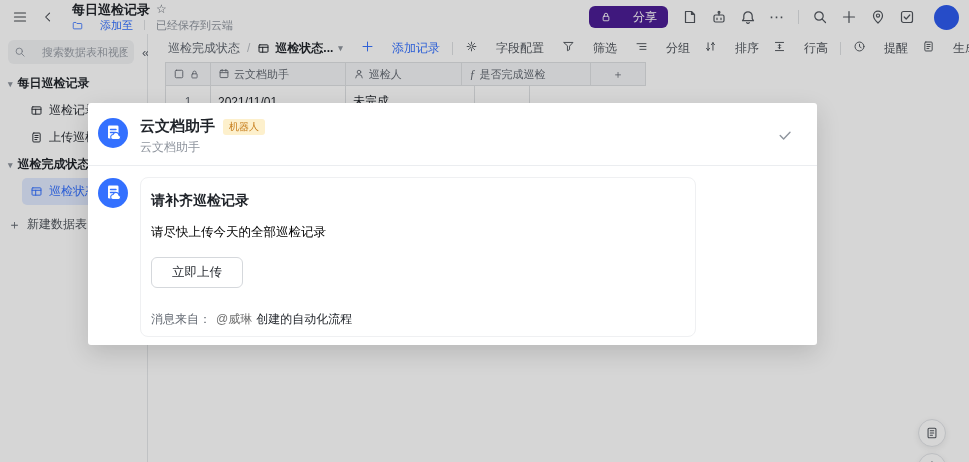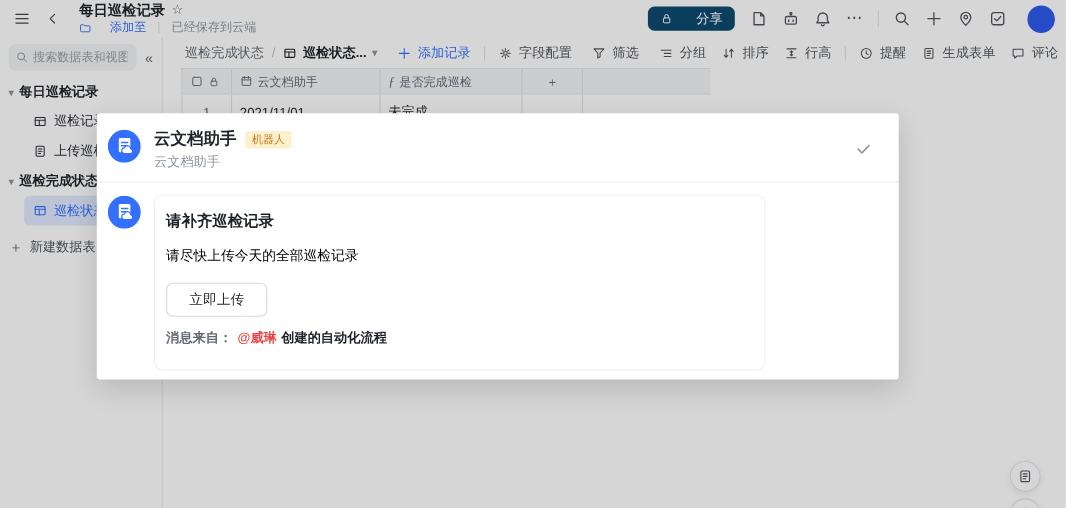--- a/index.html
+++ b/index.html
@@ -14,49 +14,49 @@
   .tb-icon { background:none; border:none; color:#42464d; padding:2px; margin-right:9px; cursor:pointer; display:flex; align-items:center; }
   .title-wrap { margin-left:6px; line-height:1.1; }
   .t-row1 { display:flex; align-items:center; gap:6px; }
   .doc-title { font-size:13px; font-weight:bold; color:#1f2329; }
   .star { font-size:12px; color:#646a73; cursor:pointer; }
   .t-row2 { display:flex; align-items:center; gap:4px; margin-top:2px; font-size:11px; }
   .addto { color:#3370ff; display:flex; align-items:center; gap:17px; cursor:pointer; }
   .vdiv-sm { width:1px; height:10px; background:#dee0e3; margin:0 7px; }
   .saved { color:#8f959e; }
   .flex1 { flex:1; }
-  .share-btn { background:#0c4a6e; color:#fff; border:none; border-radius:6px; font-size:12px; height:22px; padding:0 11px; display:flex; align-items:center; gap:21px; cursor:pointer; margin-right:14px; font-family:inherit; }
+  .share-btn { background:#4c1d95; color:#fff; border:none; border-radius:6px; font-size:12px; height:22px; padding:0 11px; display:flex; align-items:center; gap:21px; cursor:pointer; margin-right:14px; font-family:inherit; }
   .tb-right { display:flex; align-items:center; gap:13px; color:#51565d; }
   .tb-right .tbtn { background:none; border:none; color:#51565d; cursor:pointer; display:flex; align-items:center; }
   .more-glyph { font-size:15px; line-height:10px; letter-spacing:1px; }
   .vdiv { width:1px; height:14px; background:#dee0e3; }
   .user-avatar { width:25px; height:25px; border-radius:50%; background:#2e5bef; margin-left:6px; cursor:pointer; }
 
   
   .body { position:absolute; top:34px; left:0; right:0; bottom:0; display:flex; }
   .sidebar { width:148px; border-right:1px solid #e5e7ea; background:#fff; padding-top:6px; flex-shrink:0; }
   .search-row { display:flex; align-items:center; margin:0 6px 6px 8px; gap:6px; }
-  .search-box { flex:1; height:24px; background:#f2f3f5; border-radius:6px; display:flex; align-items:center; gap:4px; padding:0 6px; color:#8f959e; }
+  .search-box { flex:1; height:24px; background:#f2f3f5; border-radius:6px; display:flex; align-items:center; gap:16px; padding:0 6px; color:#8f959e; }
   .search-box input { border:none; background:transparent; outline:none; width:86px; font-size:11px; font-family:inherit; color:#1f2329; }
   .search-box input::placeholder { color:#9ba0a8; }
   .collapse { color:#646a73; font-size:13px; cursor:pointer; padding:0 2px; }
   .nav-group { height:27px; display:flex; align-items:center; gap:5px; padding-left:8px; font-size:12px; font-weight:bold; color:#1f2329; cursor:pointer; }
   .caret { font-size:9px; color:#8f959e; }
   .nav-item { height:27px; display:flex; align-items:center; gap:6px; padding-left:30px; font-size:12px; color:#2b2f36; cursor:pointer; }
   .nav-item.selected { background:#e1eaff; color:#3370ff; border-radius:5px; margin:0 4px 0 22px; padding-left:8px; }
   .nav-new { height:27px; display:flex; align-items:center; gap:6px; padding-left:8px; font-size:12px; color:#51565d; margin-top:6px; cursor:pointer; }
   .plus-glyph { font-size:13px; color:#646a73; }
 
   
   .main { flex:1; position:relative; background:#fff; }
   .toolbar { height:28px; display:flex; align-items:center; padding-left:20px; font-size:12px; color:#51565d; white-space:nowrap; }
   .crumb-parent { color:#646a73; cursor:pointer; }
   .crumb-sep { color:#bbbfc4; margin:0 7px; }
   .active-table { display:flex; align-items:center; gap:5px; color:#1f2329; font-weight:bold; cursor:pointer; }
-  .tb-item { display:flex; align-items:center; gap:6px; cursor:pointer; }
+  .tb-item { display:flex; align-items:flex-start; gap:18px; cursor:pointer; }
   .blue { color:#3370ff; }
   .tdiv { width:1px; height:13px; background:#dee0e3; margin:0 12px; }
   .g10{margin-left:18px;} .g8{margin-left:14px;}
 
   
   .grid-table { margin-left:17px; width:481px; border-left:1px solid #dee0e3; border-top:1px solid #dee0e3; font-size:12px; }
   .tr { display:flex; border-bottom:1px solid #dee0e3; }
   .td { border-right:1px solid #dee0e3; display:flex; align-items:center; gap:5px; padding:0 7px; color:#1f2329; }
   .c0{width:45px} .c1{width:135px} .c2{width:117px} .c3{width:129px} .c4{width:55px; justify-content:center;}
   .th { height:23px; background:#f4f5f7; }
@@ -80,23 +80,23 @@
   .m-name { font-size:15px; font-weight:bold; color:#1f2329; }
   .m-title-row { position:absolute; left:52px; top:14px; display:flex; align-items:center; gap:8px; }
   .m-badge { background:#fdf0cc; color:#c57b18; font-size:10px; padding:1px 6px; border-radius:3px; }
   .m-sub { position:absolute; left:52px; top:36px; font-size:12px; color:#8f959e; }
   .m-check { position:absolute; right:24px; top:24px; color:#8f959e; cursor:pointer; }
   .m-divider { position:absolute; left:0; right:0; top:62px; height:1px; background:#ebedf0; }
   .m-card { position:absolute; left:52px; top:74px; width:556px; height:160px; border:1px solid #eff0f2; border-radius:8px; padding:14px 14px 0 10px; }
   .c-title { font-size:14px; font-weight:bold; color:#1f2329; }
   .c-body { font-size:12.5px; color:#000000; margin-top:14px; }
   .c-btn { margin-top:16px; background:#fff; border:1px solid #d5d8dc; border-radius:6px; font-size:12.5px; color:#1f2329; padding:6px 20px; cursor:pointer; font-family:inherit; }
-  .c-footer { position:absolute; left:10px; bottom:20px; font-size:12px; display:flex; align-items:center;font-weight:bold; }
+  .c-footer { position:absolute; left:10px; bottom:8px; font-size:12px; display:flex; align-items:center; }
   .f-pre { color:#646a73; }
-  .f-mention { color:#ef4444; text-decoration:none; margin-left:5px; cursor:pointer; }
+  .f-mention { color:#737373; text-decoration:none; margin-left:5px; cursor:pointer; }
   .f-suf { color:#1f2329; margin-left:4px; }
 </style>
 </head>
 <body>
 
 <div class="screen">
 
   <header class="topbar">
     <button class="tb-icon">
         <svg class="ic s16" viewBox="0 0 16 16">
@@ -314,20 +314,27 @@
                 <path d="M5.7 7V5.3a2.3 2.3 0 0 1 4.6 0V7"></path>
               </svg>
           </div>
           <div class="td c1">
             <svg class="ic s12" viewBox="0 0 16 16">
                 <rect x="2.8" y="3.2" width="10.4" height="9.6" rx="1"></rect>
                 <path d="M2.8 6.2h10.4 M5.5 2v2.4 M10.5 2v2.4"></path>
               </svg>
             <span>云文档助手</span>
           </div>
+          <div class="td c2">
+            <svg class="ic s12" viewBox="0 0 16 16">
+                <circle cx="8" cy="5.4" r="2.4"></circle>
+                <path d="M3.6 13.2a4.4 4.4 0 0 1 8.8 0"></path>
+              </svg>
+            <span>巡检人</span>
+          </div>
           <div class="td c3">
             <span class="fx">ƒ</span>
             <span>是否完成巡检</span>
           </div>
           <div class="td c4 plus-col">＋</div>
         </div>
         <div class="tr row">
           <div class="td c0 num">1</div>
           <div class="td c1">
               <span>2021/11/01</span>

